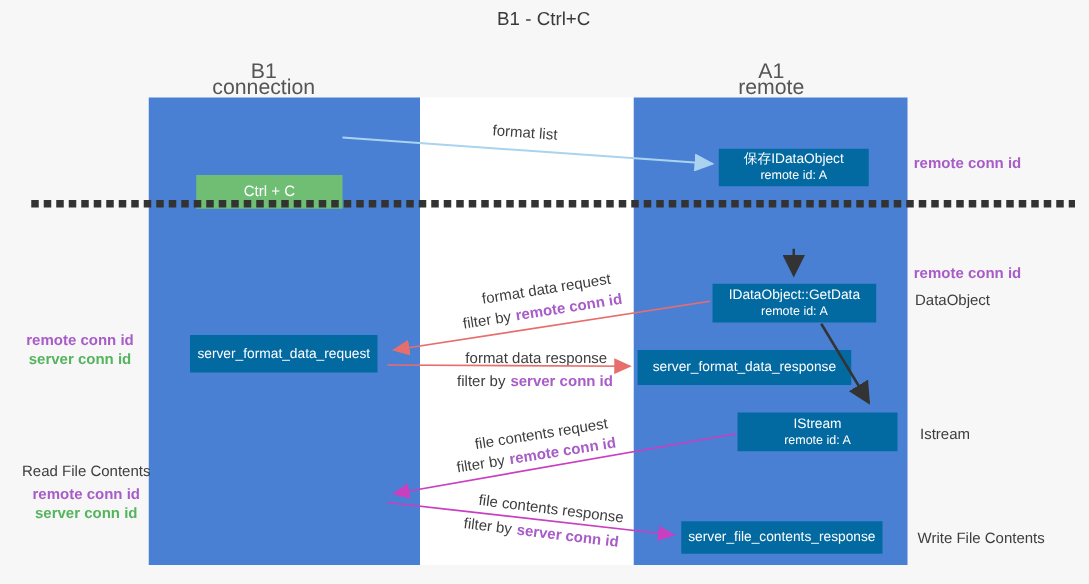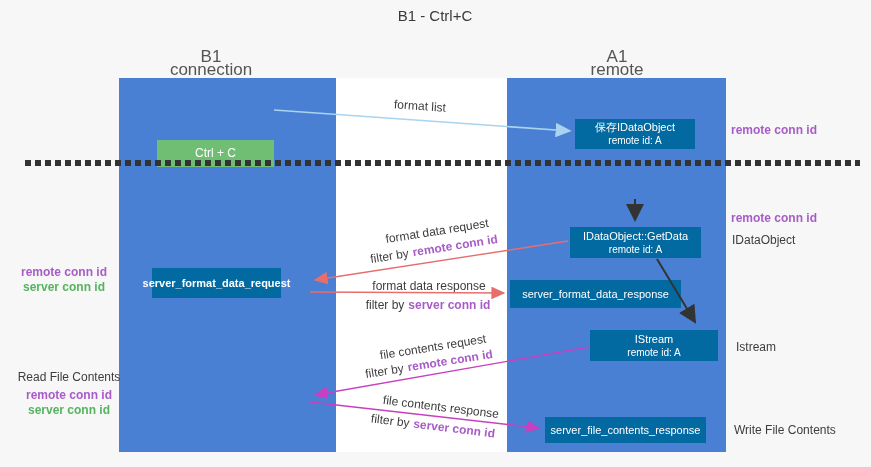--- a/index.html
+++ b/index.html
@@ -70,41 +70,41 @@
     <div>保存IDataObject</div>
     <div class="l2">remote id: A</div>
   </div>
 
 
   <div class="box orange small-text" style="left:570px;top:227px;width:131px;height:31px;">
     <div>IDataObject::GetData</div>
     <div class="l2">remote id: A</div>
   </div>
 
-  <div class="box orange small-text" style="left:152px;top:268px;width:129px;height:30px;font-weight:bold;">
+  <div class="box orange small-text" style="left:152px;top:268px;width:150px;height:30px;">
     <div>server_format_data_request</div>
   </div>
 
   <div class="box orange small-text" style="left:510px;top:280px;width:171px;height:28px;">
     <div>server_format_data_response</div>
   </div>
 
   <div class="box orange small-text" style="left:590px;top:330px;width:128px;height:31px;">
     <div>IStream</div>
     <div class="l2">remote id: A</div>
   </div>
 
 
   <div class="box orange small-text" style="left:545px;top:417px;width:161px;height:26px;">
     <div>server_file_contents_response</div>
   </div>
 
   <div class="side-label id-purple" style="left:731px;top:123px;">remote conn id</div>
   <div class="side-label id-purple" style="left:731px;top:211px;">remote conn id</div>
-  <div class="side-label" style="left:732px;top:233px;">IDataObject</div>
+  <div class="side-label" style="left:732px;top:233px;">DataObject</div>
   <div class="side-label" style="left:736px;top:340px;">Istream</div>
   <div class="side-label" style="left:734px;top:423px;">Write File Contents</div>
 
   <div class="label-col" style="left:12px;top:265px;width:104px;">
     <div class="id-purple">remote conn id</div>
     <div class="id-green">server conn id</div>
   </div>
 
   <div class="label-col" style="left:14px;top:370px;width:110px;">
     <div style="color:#3d3d3d;margin-bottom:3px;">Read File Contents</div>

